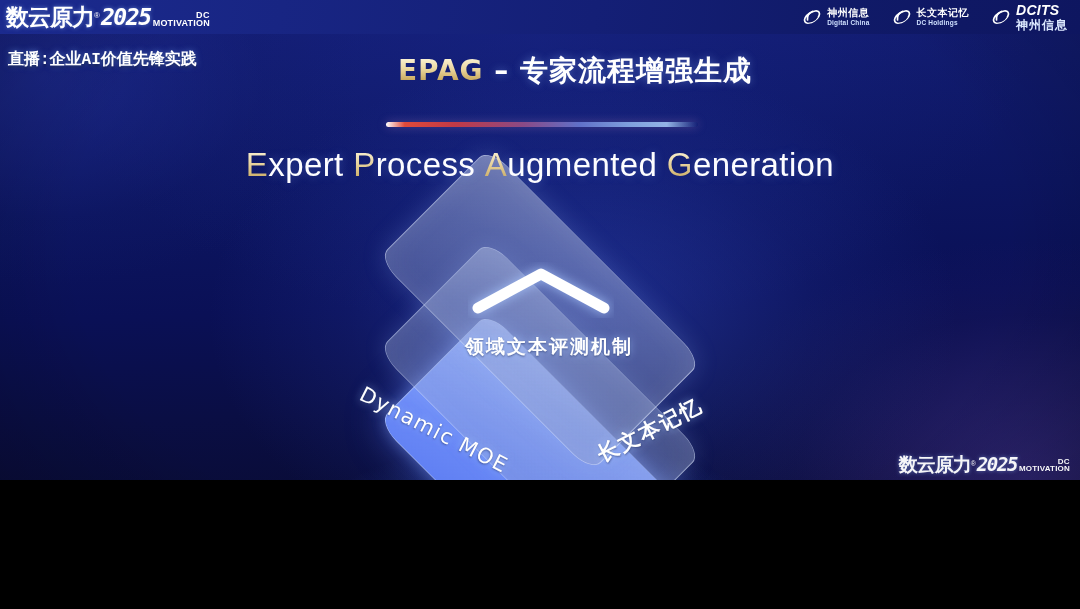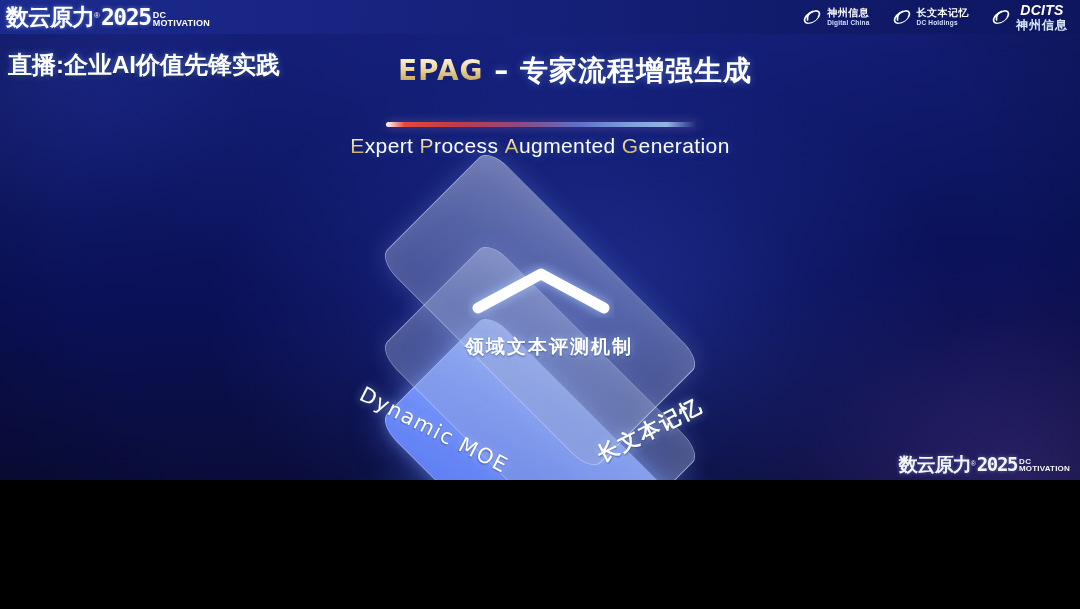--- a/index.html
+++ b/index.html
@@ -40,39 +40,40 @@
   .bl-cn{
     font-family:"DejaVu Sans","Liberation Sans",sans-serif;
     font-weight:bold; font-size:23px; letter-spacing:-1px;
     text-shadow:0 0 4px rgba(150,190,255,.55);
   }
   .bl-reg{ font-size:8px; vertical-align:top; position:relative; top:-9px; margin:0 1px 0 0; }
   .bl-year{
     font-family:"DejaVu Sans Mono","Liberation Mono",monospace;
     font-weight:bold; font-size:23px; letter-spacing:-1.4px;
     text-shadow:0 0 4px rgba(150,190,255,.55);
+    font-style:italic;
   }
   .bl-sub{ margin-left:2px; margin-bottom:1px; }
-  .bl-dc{ font-size:9px; font-weight:bold; letter-spacing:.4px; line-height:8px; display:block; }
+  .bl-dc{ font-size:9px; font-weight:bold; letter-spacing:.4px; line-height:8px; display:block;text-align:right; }
   .bl-mot{ font-size:9px; font-weight:bold; letter-spacing:.2px; line-height:9px; display:block; }
 
   .logos{ display:flex; align-items:center; gap:22px; padding-right:4px;}
   .logo{ display:flex; align-items:center; gap:5px; }
   .logo .swirl{ width:20px; height:20px; display:block; }
   .logo .ltxt{ display:flex; flex-direction:column; line-height:1; }
   .logo .lcn{ font-size:10px; font-weight:bold; color:#fff; letter-spacing:.5px; }
   .logo .len{ font-size:6.5px; font-weight:bold; color:#cfe0ff; letter-spacing:.2px; margin-top:2px; }
-  .logo .lbig{ font-size:14px; font-weight:bold; color:#fff; letter-spacing:.3px; font-style:italic;text-align:center;}
+  .logo .lbig{ font-size:14px; font-weight:bold; color:#fff; letter-spacing:.3px; font-style:italic;}
   .logo .lsm{ font-size:12px; font-weight:bold; color:#dce9ff; letter-spacing:1px; margin-top:2px;}
 
   
   .livetitle{
     position:absolute; left:8px; top:49px;
-    font-family:Liberation Sans, sans-serif;
-    font-weight:bold; font-size:24px; color:#ffffff; letter-spacing:0px;
+    font-family:Liberation Mono, monospace;
+    font-weight:bold; font-size:16px; color:#ffffff; letter-spacing:0px;
     text-shadow:0 0 6px rgba(120,170,255,.6), 0 2px 3px rgba(0,0,0,.5);
     z-index:5;
     text-align:right;
   }
   .maintitle{
     position:absolute; left:0; right:0; top:52px;
     text-align:center; padding-left:70px;
     font-family:"DejaVu Sans","Liberation Sans",sans-serif;
     font-weight:bold; font-size:28px; letter-spacing:1px;
     z-index:5; white-space:nowrap;
@@ -91,24 +92,24 @@
 
   .divider{
     position:absolute; left:386px; top:122px; width:312px; height:5px;
     border-radius:3px;
     background:linear-gradient(90deg,#ffffff 0%, #e04a3a 6%, #c23a46 22%, #8a4a86 44%, #6071c9 62%, #7fa0dd 78%, #93b4e6 90%, rgba(140,175,230,0) 100%);
     box-shadow:0 0 10px rgba(160,120,180,.45);
     z-index:5;
   }
 
   .subtitle{
-    position:absolute; left:0; right:0; top:134px;
+    position:absolute; left:0; right:0; top:146px;
     text-align:center;
     font-family:"Liberation Sans","DejaVu Sans",sans-serif;
-    font-weight:normal; font-size:21px; letter-spacing:.4px;
+    font-weight:normal; font-size:33px; letter-spacing:.4px;
     z-index:5; white-space:nowrap;
   }
   .subtitle .cap{
     color:#e6d49c;
     background:linear-gradient(180deg,#fbf3d7 10%,#e4cd92 55%,#c2a155 100%);
     -webkit-background-clip:text; background-clip:text;
     -webkit-text-fill-color:transparent;
   }
   .subtitle .rest{ color:#fdfdff; text-shadow:0 0 10px rgba(120,160,255,.35); }
 

